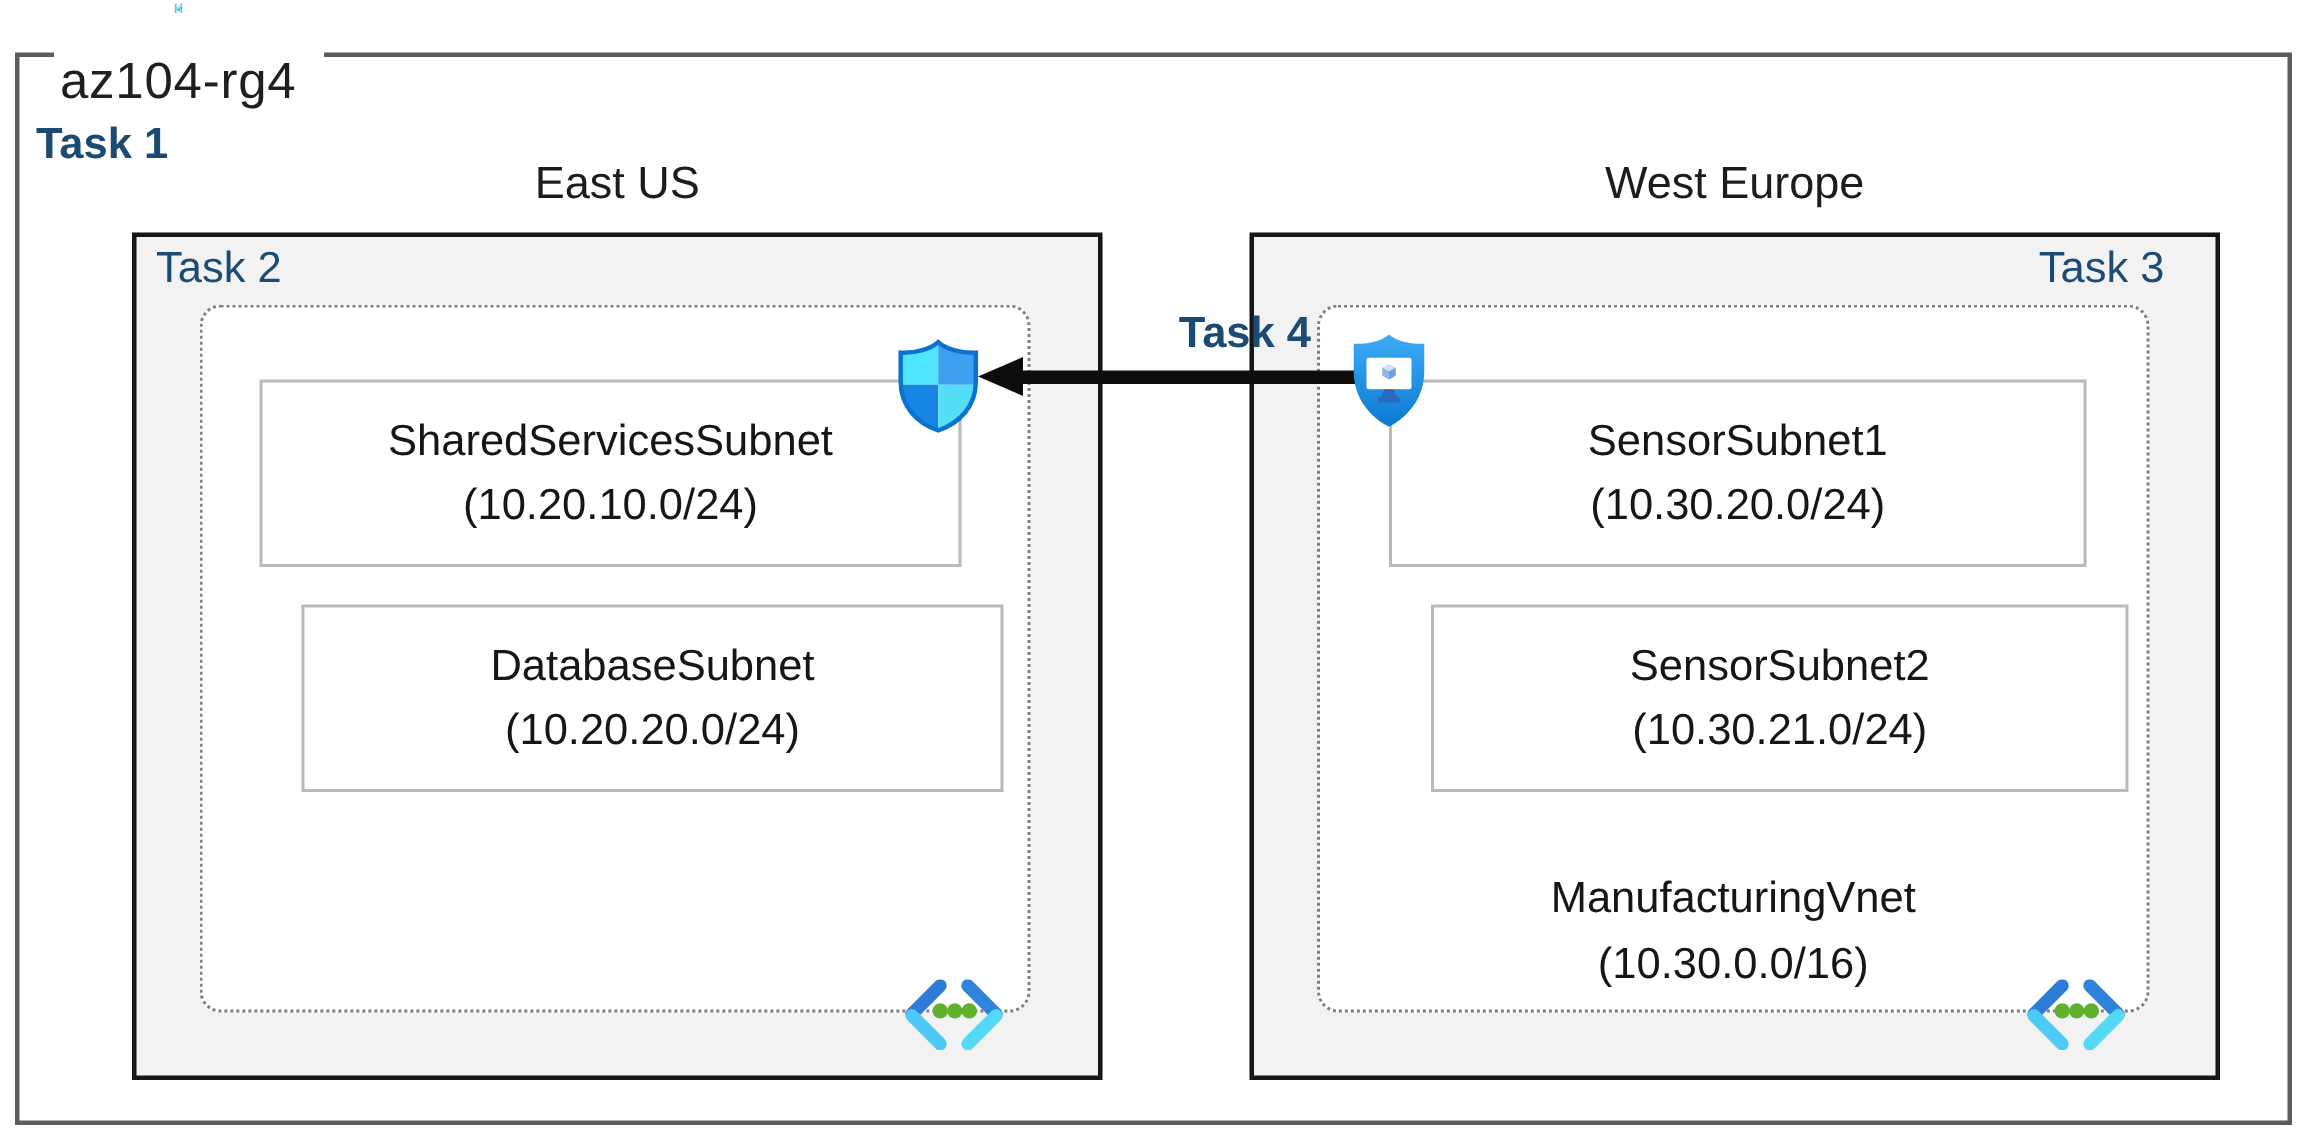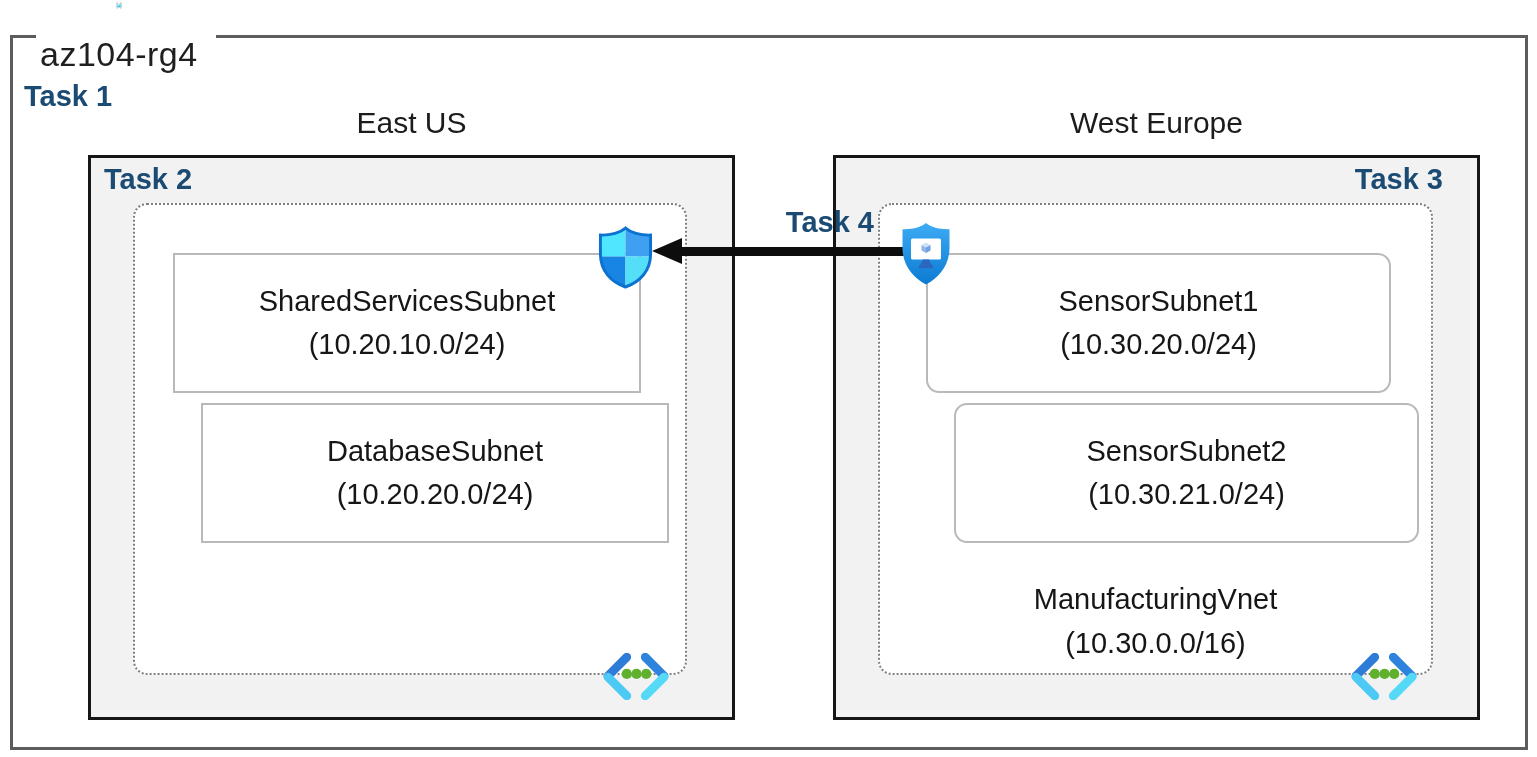--- a/index.html
+++ b/index.html
@@ -20,34 +20,34 @@
 
   .region-title { position:absolute; top:106px; width:647px; text-align:center;
                   font-size:30px; color:#1c1c1c; z-index:2; }
   .region-title.east { left:88px; }
   .region-title.west { left:833px; }
 
   .region-box { position:absolute; top:155px; width:647px; height:565px;
                 background:#f2f2f2; border:3px solid #161616; z-index:1; }
   .region-box.east { left:88px; }
   .region-box.west { left:833px; }
-  .region-task { position:absolute; font-size:29px; font-weight:700; color:#1b4a73; }
+  .region-task { position:absolute; font-size:29px; font-weight:400; color:#1b4a73; }
   .region-task.tl { left:13px; top:5px; }
   .region-task.tr { right:34px; top:5px; }
 
   .vnet-dotted { position:absolute; top:203px; height:472px; background:#fff;
                  border:2.5px dotted #7f7f7f; border-radius:14px; z-index:2; }
   .vnet-dotted.east { left:133px; width:554px; }
   .vnet-dotted.west { left:878px; width:555px; }
 
-  .subnet-box { position:absolute; height:140px; background:#fff; border:2px solid #b9b9b9;
+  .subnet-box { position:absolute; height:125px; background:#fff; border:2px solid #b9b9b9;
                 display:flex; flex-direction:column; justify-content:center; align-items:center;
                 text-align:center; font-size:29px; line-height:43px; color:#161616; z-index:3; }
   .sub-l { left:173px; width:468px; }
-  .sub-r { left:926px; width:465px;border-radius:13px; }
+  .sub-r { left:926px; width:465px; }
   .row1 { top:253px; }
   .row2 { top:403px;margin-left:28px; }
 
   .vnet-label { position:absolute; top:577px; text-align:center; font-size:29px;
                 line-height:44px; color:#161616; z-index:3; }
   .vnet-label.east { left:133px; width:554px; }
   .vnet-label.west { left:878px; width:555px; }
 
   .icon { position:absolute; z-index:5; }
   .nsg-icon { left:597px; top:226px; }

